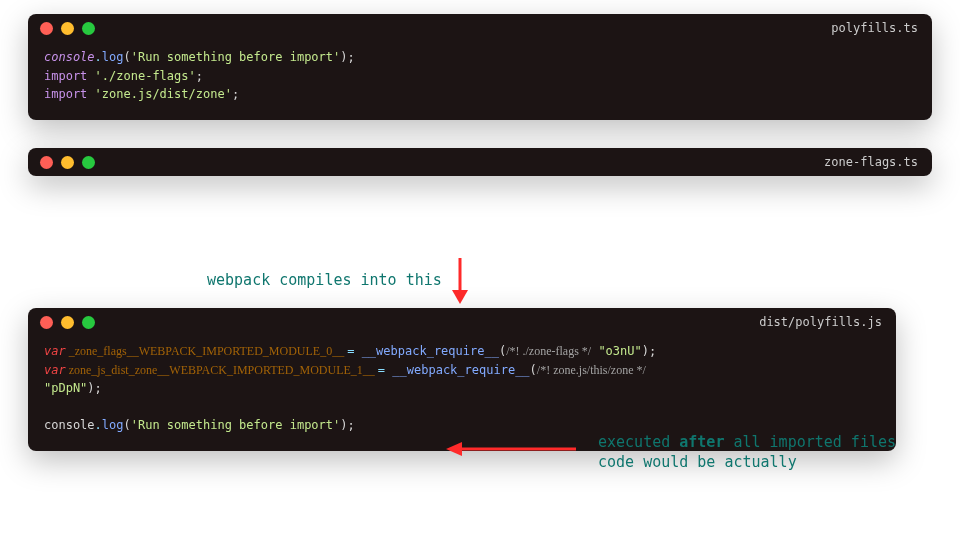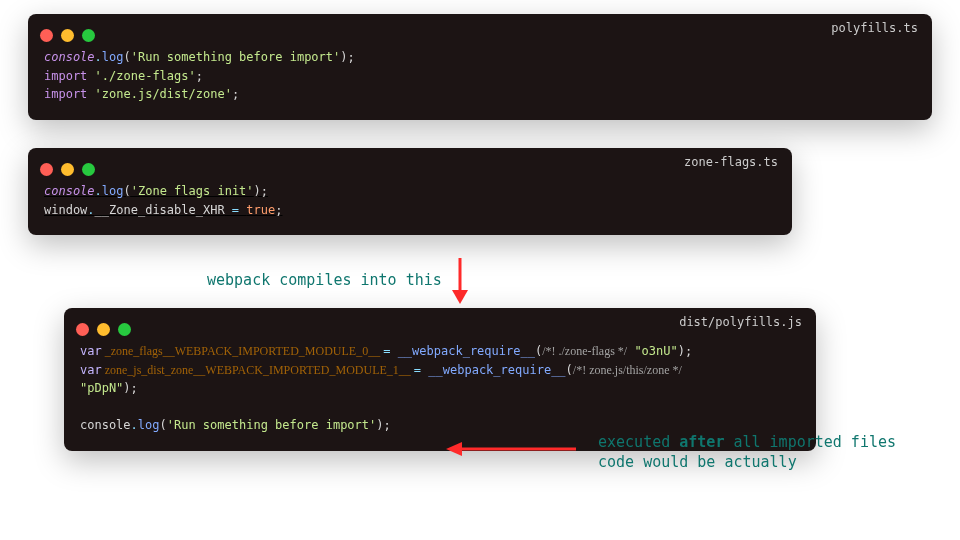--- a/index.html
+++ b/index.html
@@ -15,21 +15,21 @@
   .window {
     background: #1c1414;
     border-radius: 8px;
     box-shadow: 0 10px 30px rgba(0,0,0,0.25);
     position: absolute;
     overflow: hidden;
   }
   .titlebar {
     height: 28px;
     display: flex;
-    align-items: flex-end;
+    align-items: center;
     padding: 0 12px;
     position: relative;
   }
   .dots { display: flex; gap: 8px; }
   .dot { width: 13px; height: 13px; border-radius: 50%; }
   .dot.red { background: #ff5f56; }
   .dot.yellow { background: #ffbd2e; }
   .dot.green { background: #27c93f; }
   .filename {
     position: absolute;
@@ -45,21 +45,21 @@
     color: #d6d6d6;
     font-size: 12px;
   }
   .c-obj { color: #c792ea; font-style: italic; }
   .c-op { color: #89ddff; }
   .c-fn { color: #82aaff; }
   .c-paren { color: #d6d6d6; }
   .c-str { color: #c3e88d; }
   .c-kw { color: #c792ea; }
   .c-plain { color: #d6d6d6; }
-  .c-var { color: #c4b5fd; }
+  .c-var { color: #ef4444; font-style: italic; }
   .c-id { color: #a16207; font-family: Liberation Serif, serif; }
   .c-cmt { color: #a3a3a3; font-family: Liberation Serif, serif; }
 
   .annotation {
     position: absolute;
     color: #0f766e;
     font-family: "SF Mono", "Monaco", "Consolas", monospace;
     font-size: 15px;
   }
   .arrow { position: absolute; }
@@ -76,43 +76,41 @@
       <div class="dot yellow"></div>
       <div class="dot green"></div>
     </div>
     <div class="filename">polyfills.ts</div>
   </div>
   <div class="code"><span class="c-obj">console</span><span class="c-op">.</span><span class="c-fn">log</span><span class="c-paren">(</span><span class="c-str">'Run something before import'</span><span class="c-paren">);</span>
 <span class="c-kw">import</span><span> </span><span class="c-str">'./zone-flags'</span><span class="c-paren">;</span>
 <span class="c-kw">import</span><span> </span><span class="c-str">'zone.js/dist/zone'</span><span class="c-paren">;</span></div>
 </div>
 
-<div class="window" style="left:28px; top:148px; width:764px;text-decoration:underline;">
+<div class="window" style="left:28px; top:148px; width:904px;">
   <div class="titlebar">
     <div class="dots">
       <div class="dot red"></div>
       <div class="dot yellow"></div>
       <div class="dot green"></div>
     </div>
     <div class="filename">zone-flags.ts</div>
   </div>
-  <div class="code"><span class="c-obj">console</span><span class="c-op">.</span><span class="c-fn">log</span><span class="c-paren">(</span><span class="c-str">'Zone flags init'</span><span class="c-paren">);</span>
-<span class="c-plain">window</span><span class="c-op">.</span><span class="c-plain">__Zone_disable_XHR</span><span class="c-op"> = </span><span style="color:#ff9d6c">true</span><span class="c-paren">;</span></div>
 </div>
 
 <div class="annotation" style="left:207px; top:271px;">webpack compiles into this</div>
 
 <div class="arrow" style="left:450px; top:258px;">
   <svg width="20" height="46">
     <line x1="10" y1="0" x2="10" y2="36" stroke="#ff2a2a" stroke-width="3"></line>
     <polygon points="10,46 2,32 18,32" fill="#ff2a2a"></polygon>
   </svg>
 </div>
 
-<div class="window" style="left:28px; top:308px; width:752px;margin-left:36px;">
+<div class="window" style="left:28px; top:308px; width:868px;">
   <div class="titlebar">
     <div class="dots">
       <div class="dot red"></div>
       <div class="dot yellow"></div>
       <div class="dot green"></div>
     </div>
     <div class="filename">dist/polyfills.js</div>
   </div>
   <div class="code"><span class="c-var">var</span><span class="c-id"> _zone_flags__WEBPACK_IMPORTED_MODULE_0__ </span><span class="c-op">=</span><span class="c-fn"> __webpack_require__</span><span class="c-paren">(</span><span class="c-cmt">/*! ./zone-flags */</span><span> </span><span class="c-str">"o3nU"</span><span class="c-paren">);</span>
 <span class="c-var">var</span><span class="c-id"> zone_js_dist_zone__WEBPACK_IMPORTED_MODULE_1__ </span><span class="c-op">=</span><span class="c-fn"> __webpack_require__</span><span class="c-paren">(</span><span class="c-cmt">/*! zone.js/this/zone */</span><span> </span>

